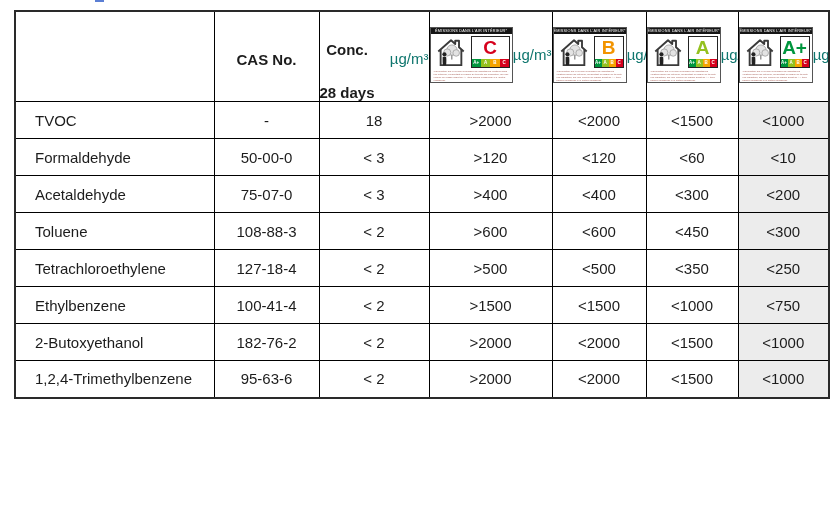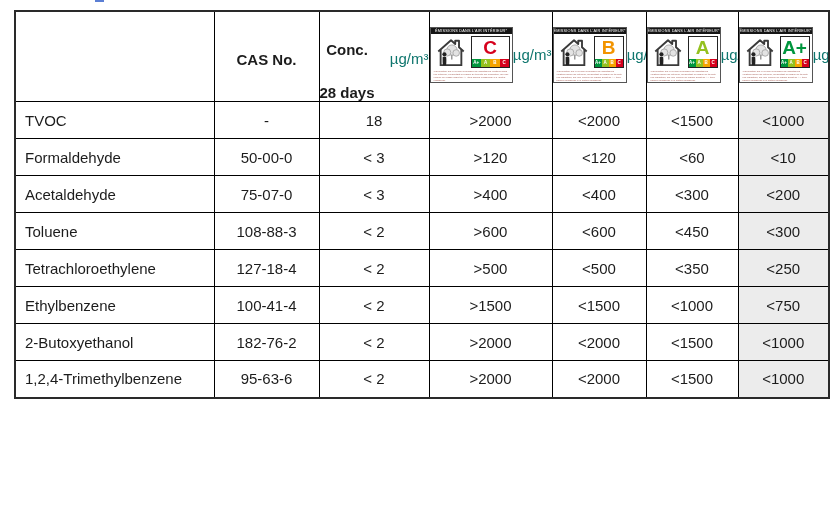--- a/index.html
+++ b/index.html
@@ -15,21 +15,21 @@
     border:2px solid #2a2a2a;
   }
   .emis-table th,.emis-table td{
     border:1px solid #000;
     font-size:15px;font-weight:normal;
     text-align:center;vertical-align:middle;
     padding:0;overflow:hidden;
   }
   thead tr{height:89px;}
   tbody tr{height:37px;}
-  td.substance{text-align:left;padding-left:9px;}
+  td.substance{text-align:left;padding-left:19px;}
   td.shade{background:#ececec;}
   .hdr-flex{
     height:89px;display:flex;flex-direction:row;
     align-items:center;justify-content:space-between;
     box-sizing:border-box;padding:12px 0 8px;
   }
   .hdr-top{height:89px;display:flex;flex-direction:column;align-items:center;
     box-sizing:border-box;padding-top:14px;}
   .hdr-bold{font-weight:bold;font-size:15px;line-height:19px;margin-top:24px;}
   .unit{font-size:15px;color:#0f766e;line-height:14px;}

